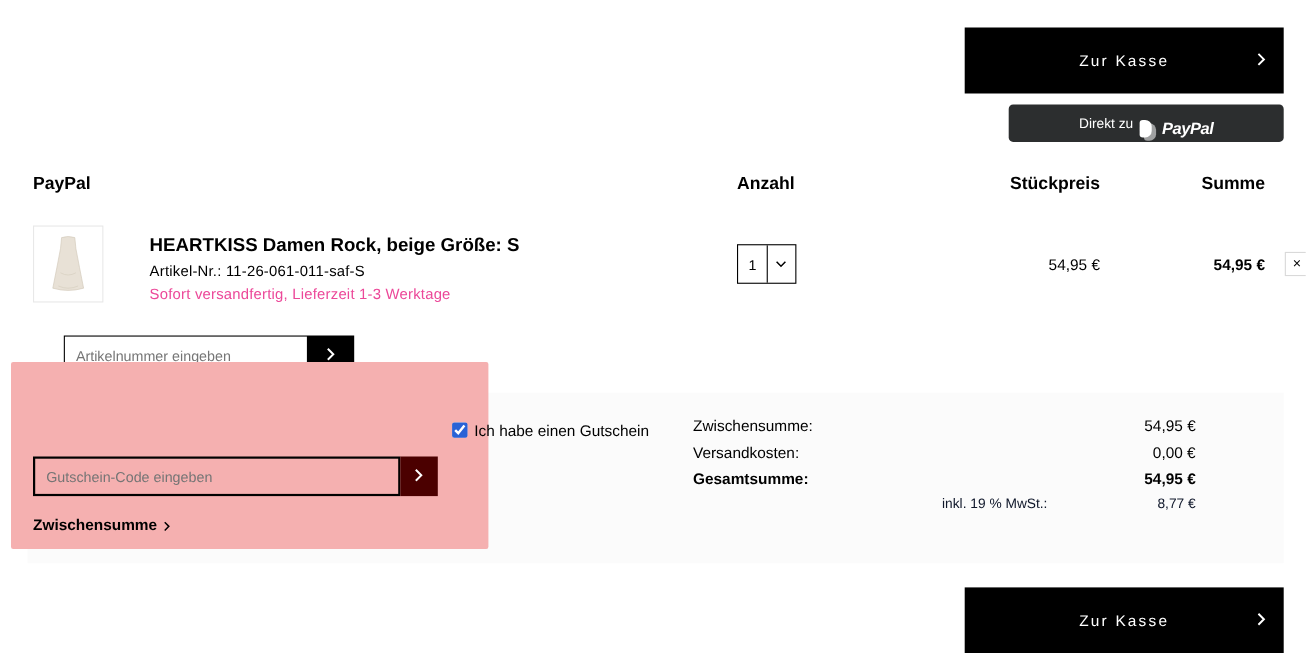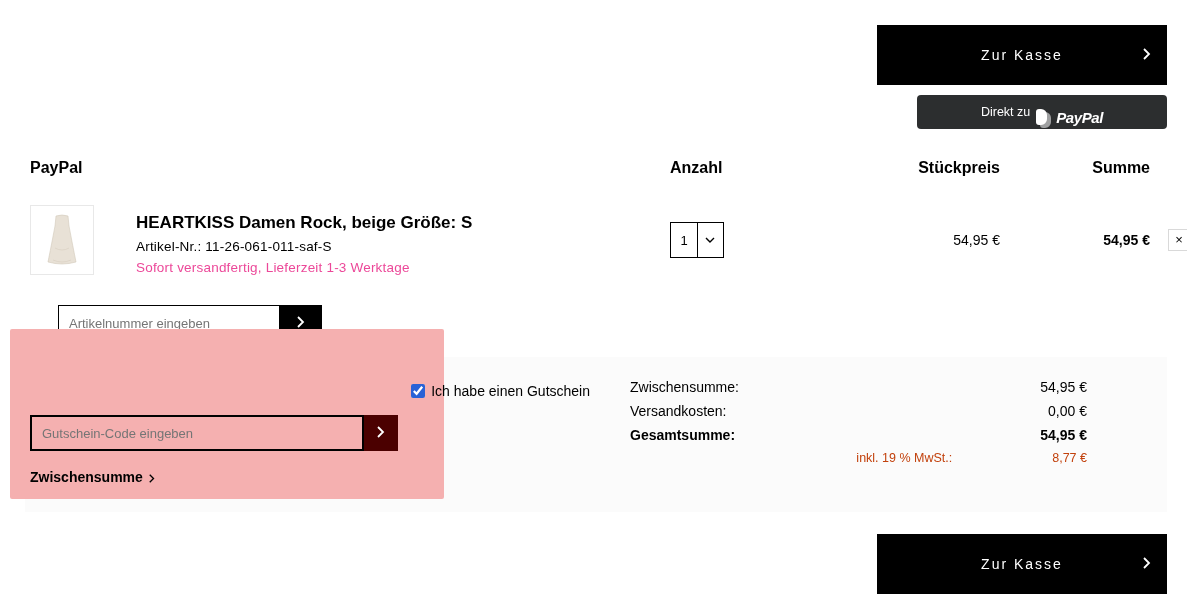--- a/index.html
+++ b/index.html
@@ -242,21 +242,21 @@
 
   .totals-col {
     font-size: 14px;
   }
   .totals-row {
     display: flex;
     justify-content: space-between;
     margin-bottom: 8px;
   }
   .totals-row.bold { font-weight: 700; margin-top: 2px;}
-  .totals-row.small { font-size: 12.5px; color: #c2410c; justify-content: flex-end; gap: 40px;}
+  .totals-row.small { font-size: 12.5px; color: #0f172a; justify-content: flex-end; gap: 40px;}
   .totals-row.small .lbl { flex: 1; text-align: right; padding-right: 60px;}
 
   .bottom-buttons {
     display: flex;
     justify-content: flex-end;
     margin-top: 22px;
   }
   .chev svg { width: 8px; height: 12px; }
   .chev-down svg { width: 10px; height: 7px; }
 </style>

